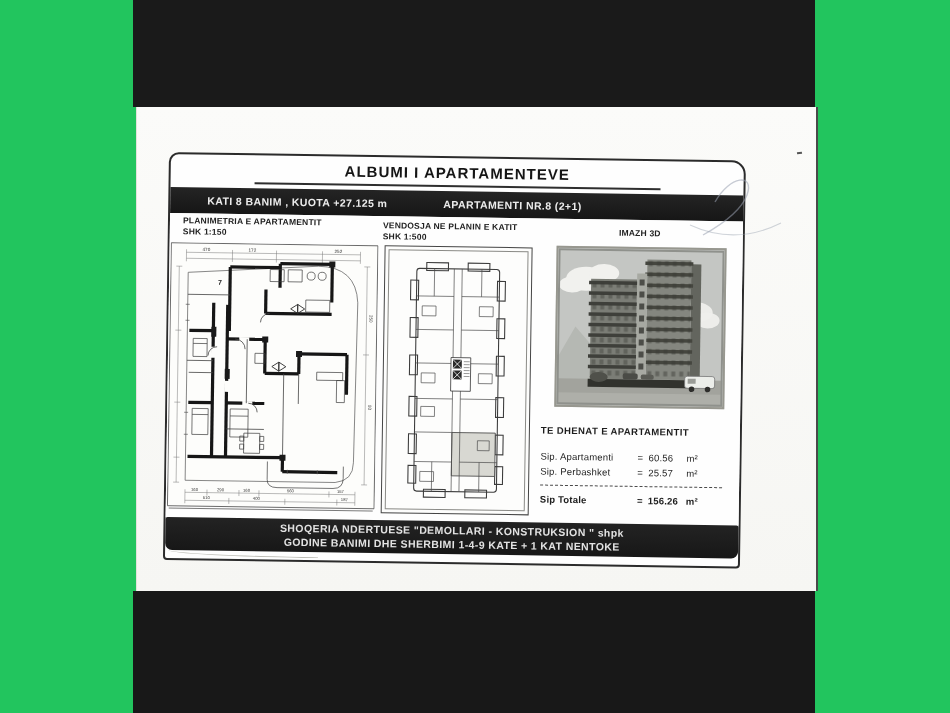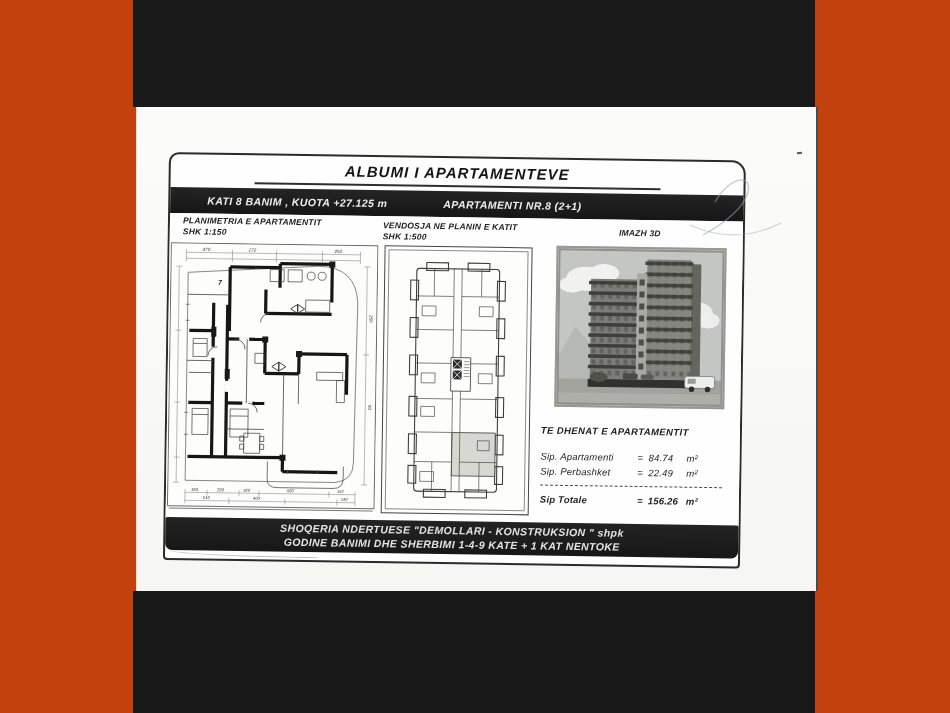--- a/index.html
+++ b/index.html
@@ -1,17 +1,17 @@
 <!DOCTYPE html>
 <html><head>
 <meta charset="utf-8">
 <style>
   html,body{margin:0;padding:0;background:#ffffff;}
-  .stage{position:relative;width:950px;height:713px;background:#c2410c;overflow:hidden;
-         font-family:"Liberation Sans",sans-serif;color:#1a1a1a;font-style:italic;}
+  .stage{position:relative;width:950px;height:713px;background:#22c55e;overflow:hidden;
+         font-family:"Liberation Sans",sans-serif;color:#1a1a1a;}
   .band{position:absolute;left:133px;width:682px;background:#1a1a1a;}
   .band.top{top:0;height:107px;}
   .band.bottom{top:591px;height:122px;background:#181818;}
   .page{position:absolute;left:136px;top:107px;width:679px;height:484px;
         background:linear-gradient(180deg,#fbfbf9,#f6f6f3);
         border-right:2px solid #4a4a4a;border-left:1px solid #e3e3dc;}
   
   .doc{position:absolute;left:32px;top:45px;width:573px;height:404px;background:#fefefe;
        border:2px solid #2b2b2b;border-radius:10px 14px 4px 4px;
        transform:rotate(0.85deg);transform-origin:top left;box-sizing:content-box;}
@@ -384,27 +384,27 @@
               <circle cx="23" cy="17" r="2.8" fill="#2e2e2c"></circle>
           </g>
           <rect x="1" y="1" width="164" height="154" fill="none" stroke="#8f918c" stroke-width="2"></rect>
         </svg>
 
         <div class="data-panel">
           <div class="data-heading">TE DHENAT E APARTAMENTIT</div>
           <div class="data-row row1">
             <span class="lbl">Sip. Apartamenti</span>
             <span class="eq">=</span>
-            <span class="val">84.74</span>
+            <span class="val">60.56</span>
             <span class="unit">m²</span>
           </div>
           <div class="data-row row2">
             <span class="lbl">Sip. Perbashket</span>
             <span class="eq">=</span>
-            <span class="val">22.49</span>
+            <span class="val">25.57</span>
             <span class="unit">m²</span>
           </div>
           <div class="dash-sep"></div>
           <div class="data-row row-total">
             <span class="lbl">Sip Totale</span>
             <span class="eq">=</span>
             <span class="val">156.26</span>
             <span class="unit">m²</span>
           </div>
         </div>

